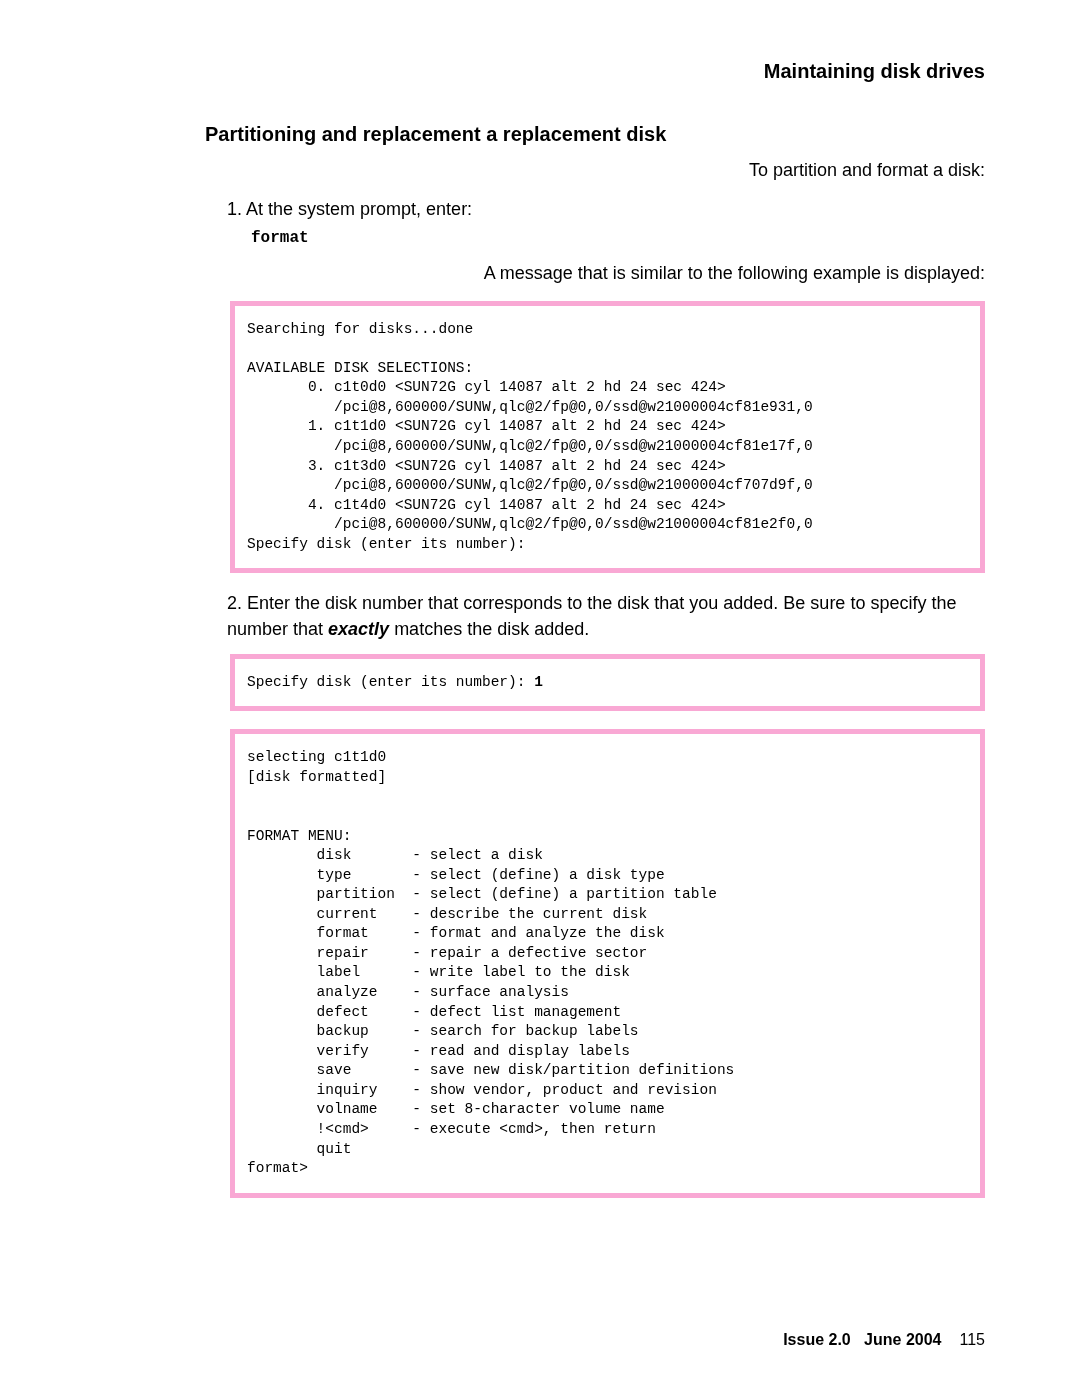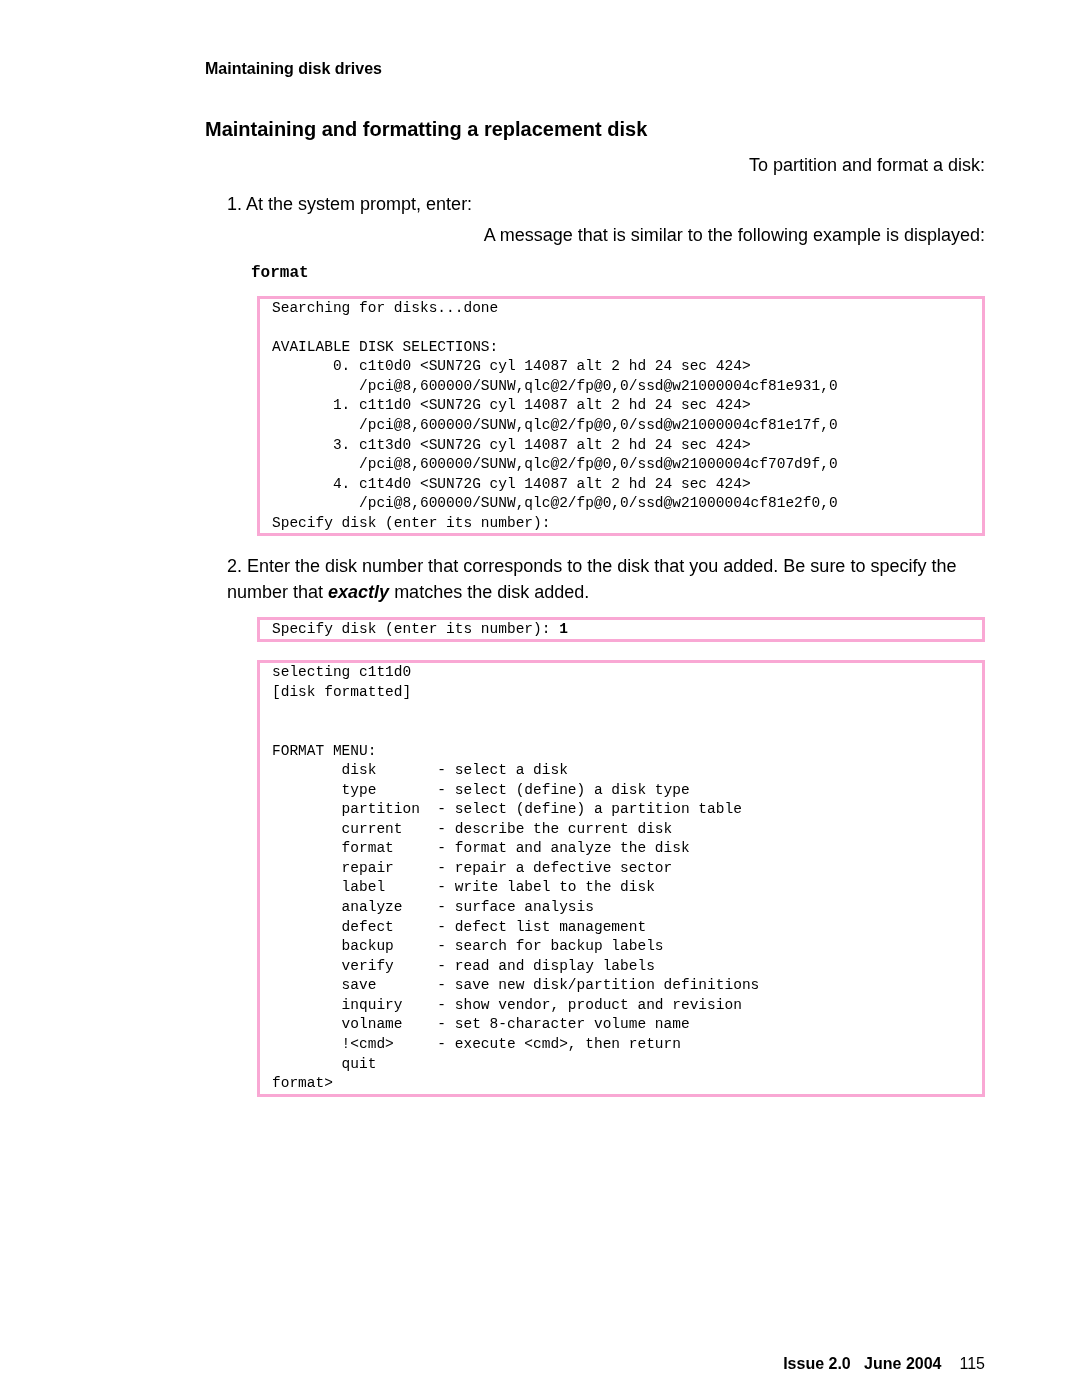--- a/index.html
+++ b/index.html
@@ -12,22 +12,23 @@
     height: 1397px;
     position: relative;
   }
   .page {
     padding: 60px 95px 40px 205px;
     box-sizing: border-box;
     height: 100%;
     position: relative;
   }
   .section-header-right {
+    text-align: right;
     font-weight: bold;
-    font-size: 16px;
+    font-size: 20px;
     margin-bottom: 40px;
   }
   .heading {
     font-weight: bold;
     font-size: 20px;
     margin-bottom: 12px;
   }
   .body-text {
     font-size: 18px;
     line-height: 1.4;
@@ -47,31 +48,31 @@
   .mono-bold {
     font-family: "Courier New", Courier, monospace;
     font-weight: bold;
     font-size: 16px;
   }
   .mono {
     font-family: "Courier New", Courier, monospace;
     font-size: 16px;
   }
   .code-box {
-    border: 3px solid #f9a8d4;
-    padding: 0 12px;
-    margin: 12px 0 18px 52px;
+    border: 5px solid #f9a8d4;
+    padding: 14px 12px;
+    margin: 12px 0 18px 25px;
     font-family: "Courier New", Courier, monospace;
     font-size: 14.5px;
     line-height: 1.35;
     white-space: pre;
   }
   .footer {
     position: absolute;
-    bottom: 24px;
+    bottom: 48px;
     right: 95px;
     font-size: 16px;
   }
   .footer .issue, .footer .date {
     font-weight: bold;
   }
   .footer .pageno {
     margin-left: 18px;
   }
   .italic {
@@ -79,34 +80,34 @@
     font-weight: bold;
   }
 </style>
 </head>
 <body>
 
 <div class="page">
 
   <div class="section-header-right">Maintaining disk drives</div>
 
-  <div class="heading">Maintaining and formatting a replacement disk</div>
+  <div class="heading">Partitioning and replacement a replacement disk</div>
 
   <div class="body-text">To partition and format a disk:</div>
 
   <div class="step">
     <span>1.</span>
     <span>At the system prompt, enter:</span>
   </div>
 
-  <div class="step-content body-text">A message that is similar to the following example is displayed:</div>
-
   <div class="step-content">
     <span class="mono-bold">format</span>
   </div>
+
+  <div class="step-content body-text">A message that is similar to the following example is displayed:</div>
 
   <div class="code-box">Searching for disks...done
 
 AVAILABLE DISK SELECTIONS:
        0. c1t0d0 &lt;SUN72G cyl 14087 alt 2 hd 24 sec 424&gt;
           /pci@8,600000/SUNW,qlc@2/fp@0,0/ssd@w21000004cf81e931,0
        1. c1t1d0 &lt;SUN72G cyl 14087 alt 2 hd 24 sec 424&gt;
           /pci@8,600000/SUNW,qlc@2/fp@0,0/ssd@w21000004cf81e17f,0
        3. c1t3d0 &lt;SUN72G cyl 14087 alt 2 hd 24 sec 424&gt;
           /pci@8,600000/SUNW,qlc@2/fp@0,0/ssd@w21000004cf707d9f,0

